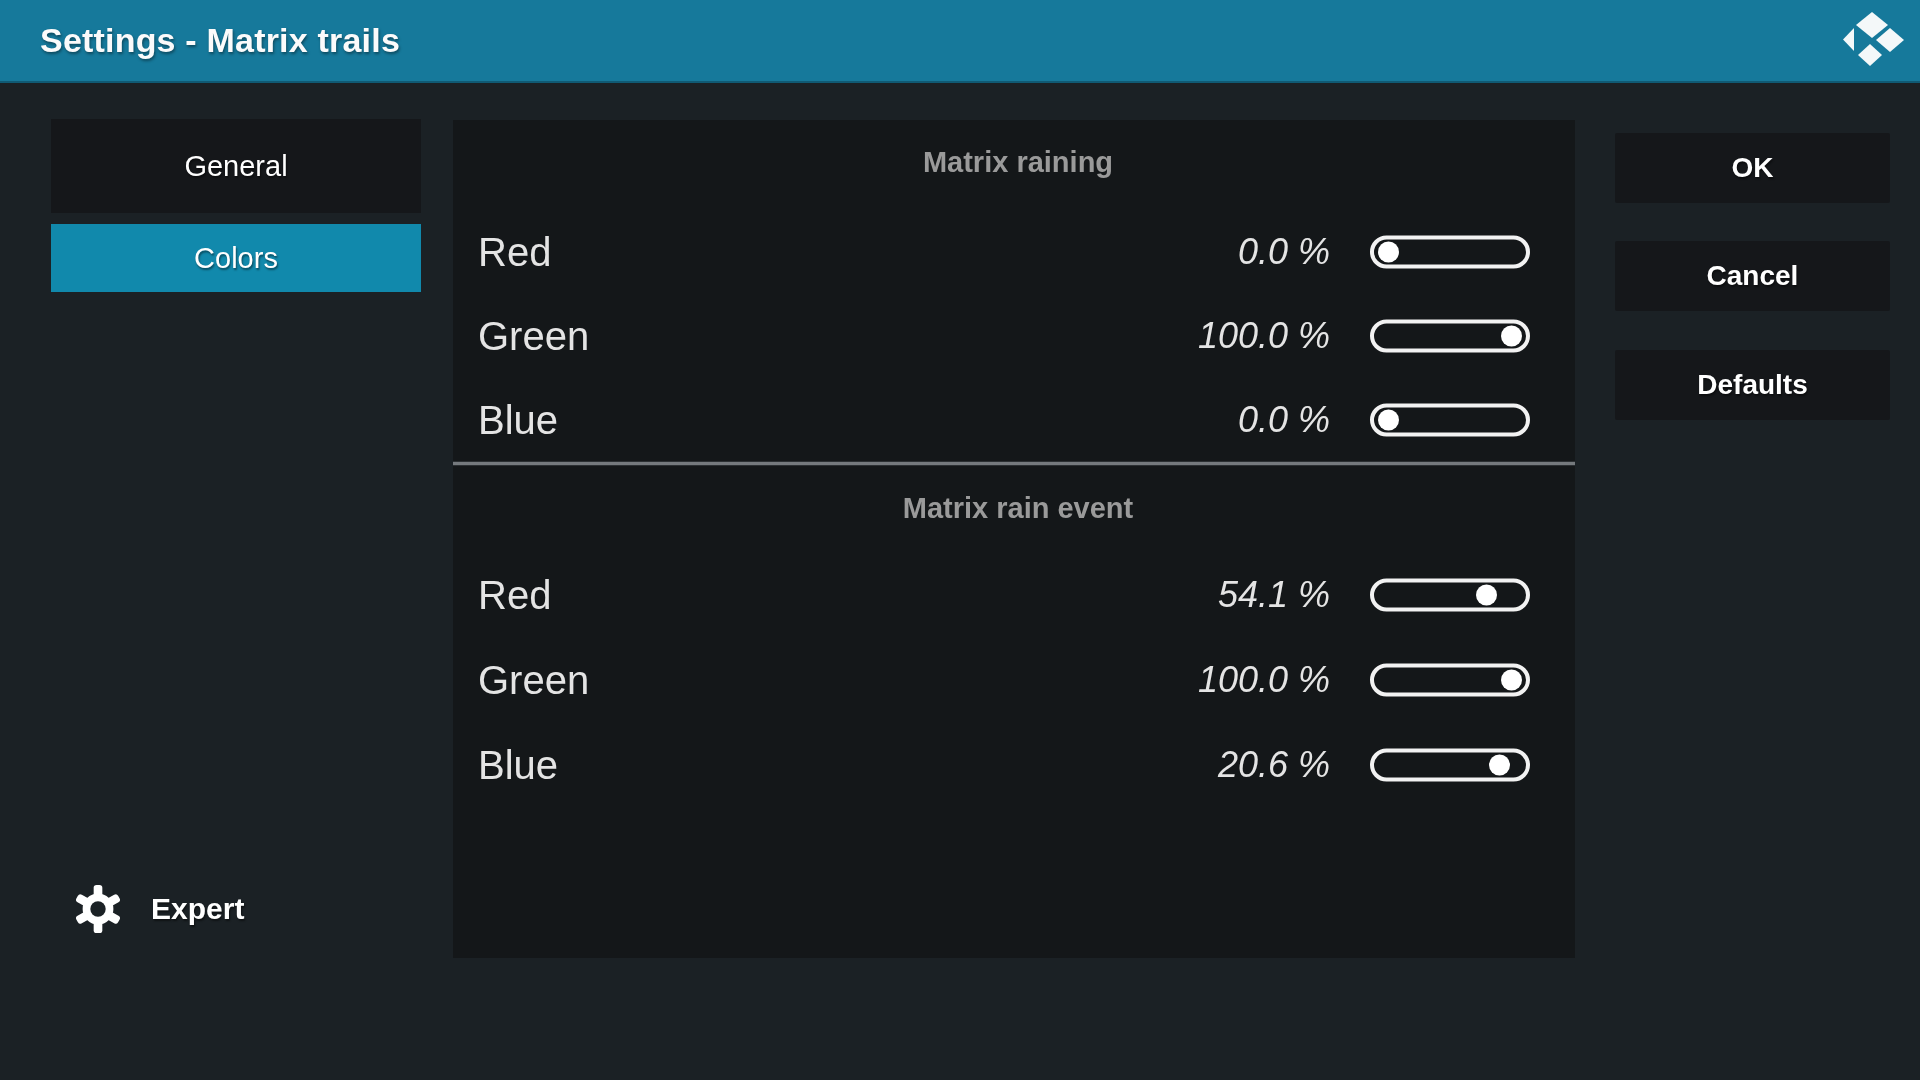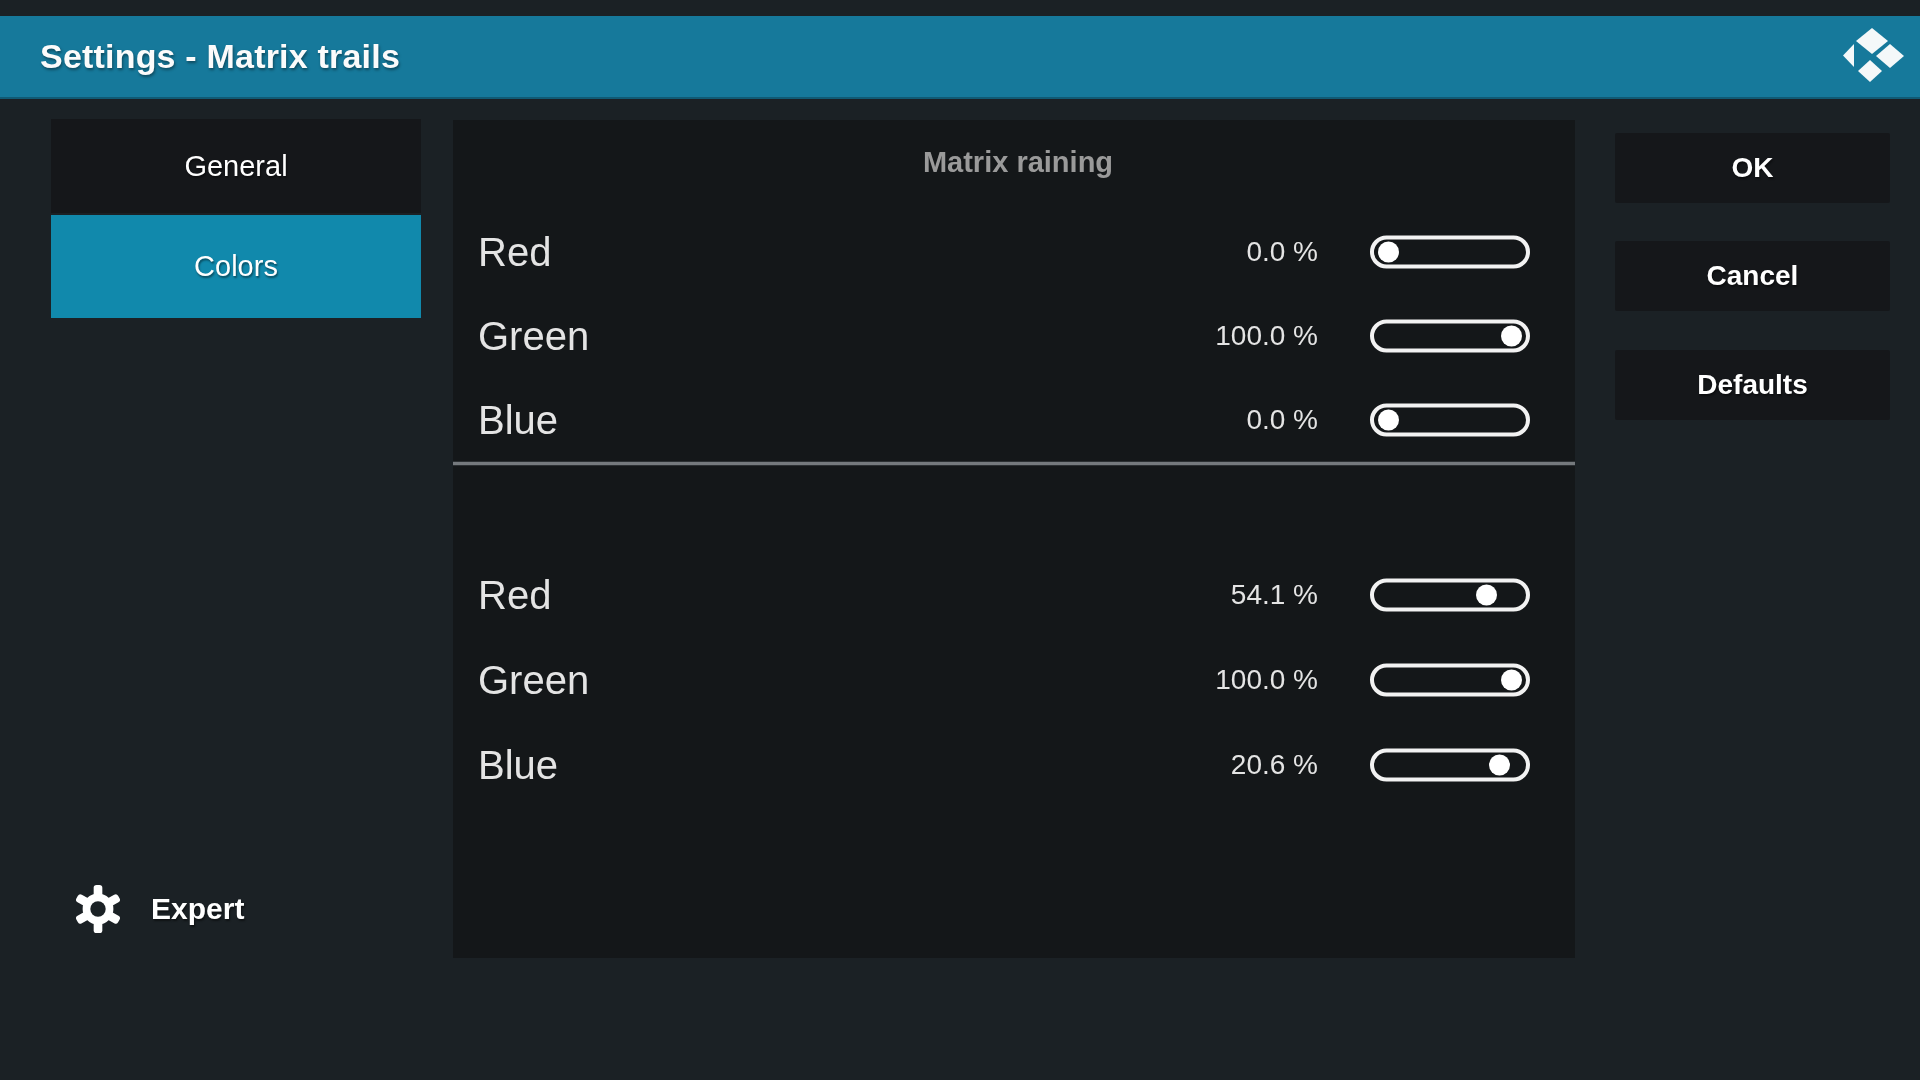--- a/index.html
+++ b/index.html
@@ -13,43 +13,43 @@
     --text:#FFFFFF;
     --value-text:#E4E4E4;
   }
   *{margin:0;padding:0;box-sizing:border-box;}
   html,body{background:#000;}
   body{font-family:"Liberation Sans","DejaVu Sans",sans-serif;}
   .screen{position:relative;width:1920px;height:1080px;background:var(--body-bg);overflow:hidden;}
 
   
   .hdr{position:absolute;left:0;top:0;width:1920px;height:83px;background:var(--header-bg);
-       border-bottom:2px solid rgba(0,0,0,0.25);margin-top:16px;}
+       border-bottom:2px solid rgba(0,0,0,0.25);}
   .hdr-title{position:absolute;left:40px;top:0;height:81px;display:flex;align-items:center;
        font-size:34px;font-weight:700;color:#FBFBFB;text-shadow:1px 2px 3px rgba(0,0,0,0.4);letter-spacing:0.2px;}
   .kodi-logo{position:absolute;right:14px;top:11px;}
 
   
   .side-btn{position:absolute;left:51px;width:370px;display:flex;align-items:center;justify-content:center;
        background:var(--button-bg);color:var(--text);font-size:29px;font-weight:400;cursor:pointer;
        text-shadow:1px 2px 2px rgba(0,0,0,0.45);}
   .side-btn.general{top:119px;height:94px;}
-  .side-btn.active{top:215px;height:103px;background:var(--accent);}
+  .side-btn.active{top:224px;height:68px;background:var(--accent);}
 
   
   .panel{position:absolute;left:453px;top:120px;width:1122px;height:838px;background:var(--panel-bg);}
   .sec-title{position:absolute;left:8px;right:0;text-align:center;color:var(--section-title);
        font-size:29px;font-weight:700;}
   .sec-title.t1{top:26px;}
   .sec-title.t2{top:372px;}
   .row{position:absolute;left:0;right:0;height:84px;cursor:pointer;}
   .row .lbl{position:absolute;left:25px;top:50%;transform:translateY(-50%);
        font-size:40px;color:var(--value-text);}
-  .row .val{position:absolute;right:257px;top:50%;transform:translateY(-50%);
-       font-size:28px;color:var(--value-text);}
+  .row .val{position:absolute;right:245px;top:50%;transform:translateY(-50%);
+       font-size:36px;color:var(--value-text);font-style:italic;}
   .track{position:absolute;left:917px;top:50%;transform:translateY(-50%);width:160px;height:33px;
        border:4px solid #F2F2F2;border-radius:17px;}
   .thumb{position:absolute;top:2px;left:4px;width:21px;height:21px;border-radius:50%;background:#FFFFFF;}
   .divider{position:absolute;left:0;right:0;top:341px;height:5px;background:var(--divider);
        border-top:1px solid #2B2F32;border-bottom:1px solid #2B2F32;}
 
   
   .act-btn{position:absolute;left:1615px;width:275px;height:70px;display:flex;align-items:center;justify-content:center;
        background:var(--button-bg);color:var(--text);font-size:28px;font-weight:700;cursor:pointer;border-radius:2px;
        text-shadow:1px 2px 2px rgba(0,0,0,0.45);text-align:right;}
@@ -104,20 +104,21 @@
     <div class="row" style="top:258px">
       <span class="lbl">Blue</span>
       <span class="val">0.0 %</span>
       <span class="track">
         <span class="thumb" style="left: 4px;"></span>
       </span>
     </div>
 
     <div class="divider"></div>
 
+    <div class="sec-title t2">Matrix rain event</div>
 
     <div class="row" style="top:433px">
       <span class="lbl">Red</span>
       <span class="val">54.1 %</span>
       <span class="track">
         <span class="thumb" style="left: 102.4px;"></span>
       </span>
     </div>
     <div class="row" style="top:518px">
       <span class="lbl">Green</span>

